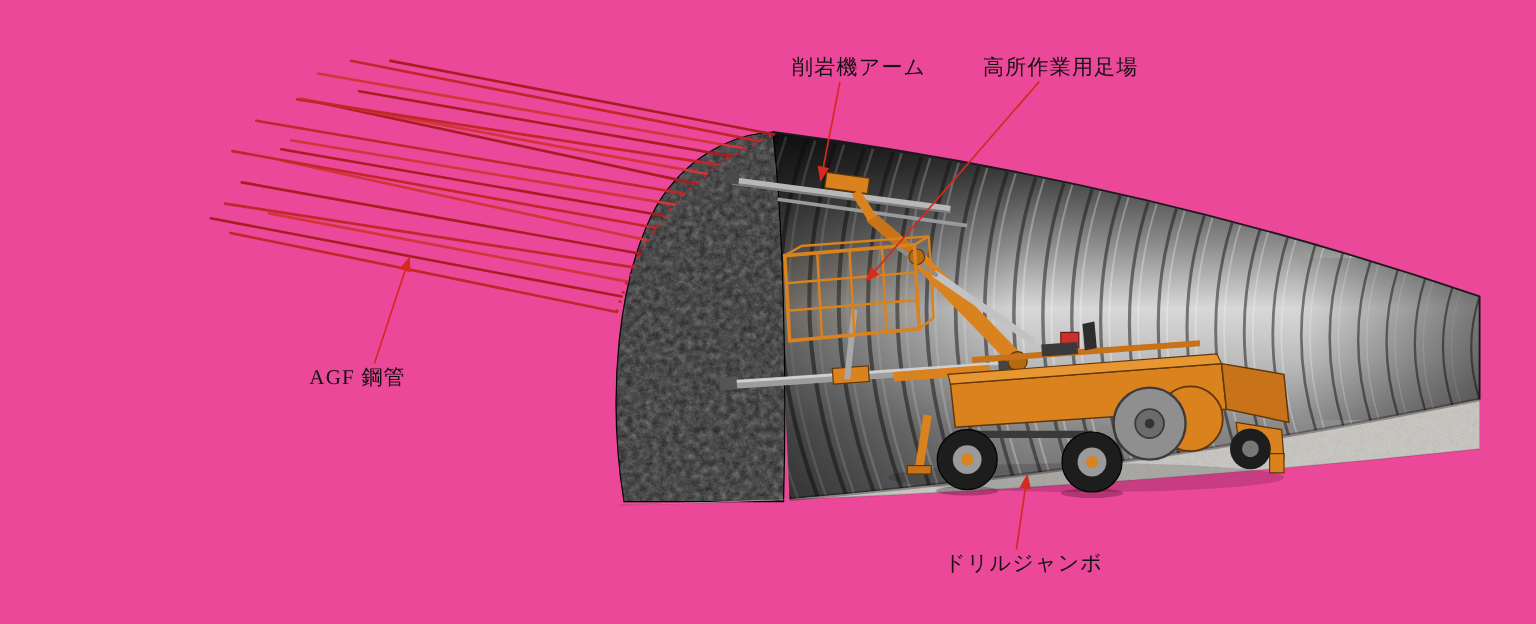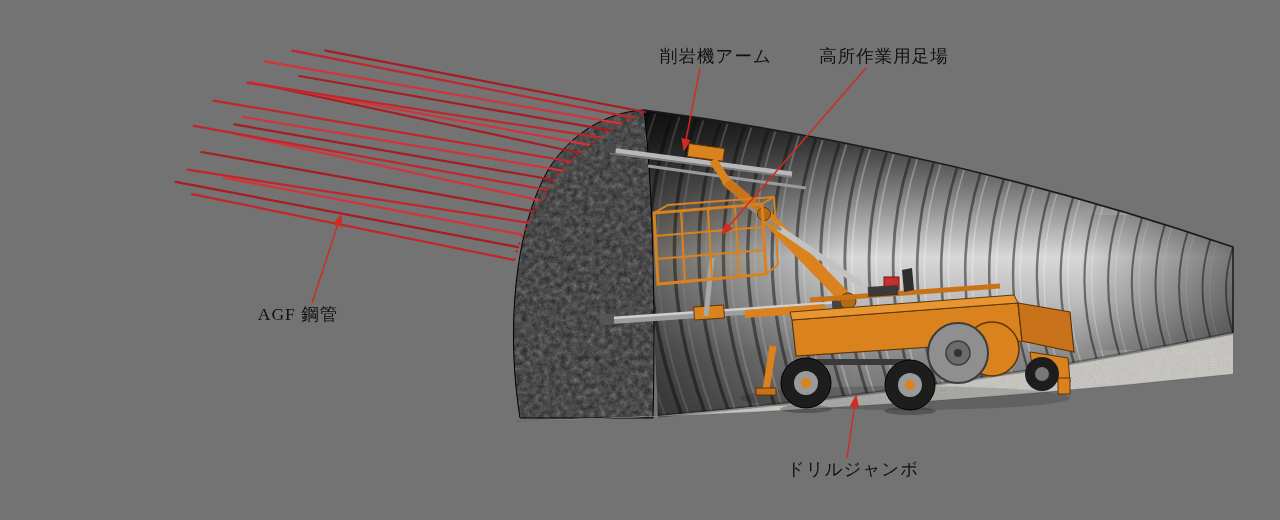--- a/index.html
+++ b/index.html
@@ -1,16 +1,16 @@
 <!DOCTYPE html>
 <html><head>
 <meta charset="utf-8">
 <style>
   html,body{margin:0;padding:0;background:#ffffff;}
-  .stage{position:relative;width:1280px;height:520px;background:#737373;overflow:hidden;}
+  .stage{position:relative;width:1280px;height:520px;background:#ec4899;overflow:hidden;}
   svg{display:block;}
   .anno-label{
     font-family:"Liberation Serif","DejaVu Serif",serif;
     font-size:17.5px;
     fill:#111111;
     letter-spacing:1px;
   }
   .anno-line{fill:none;stroke-width:1.4;}
 </style>
 </head>

